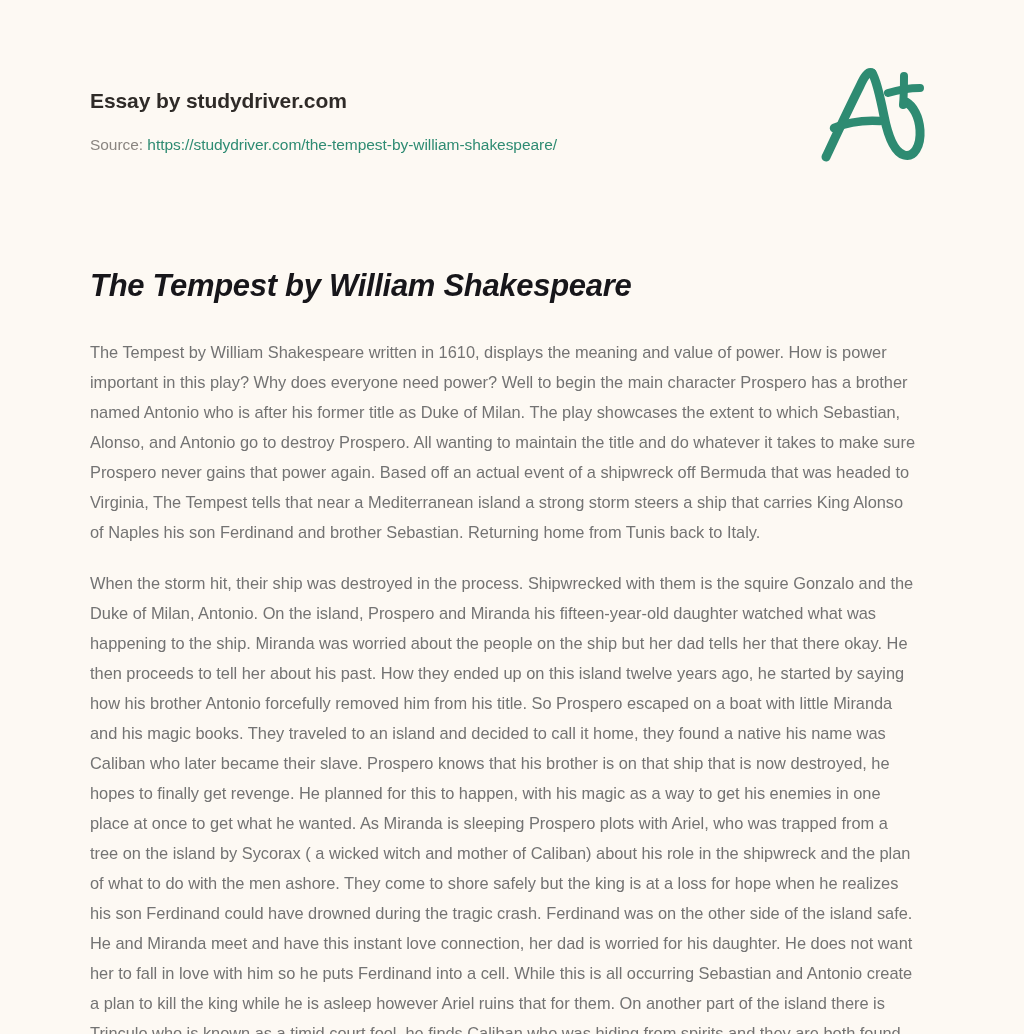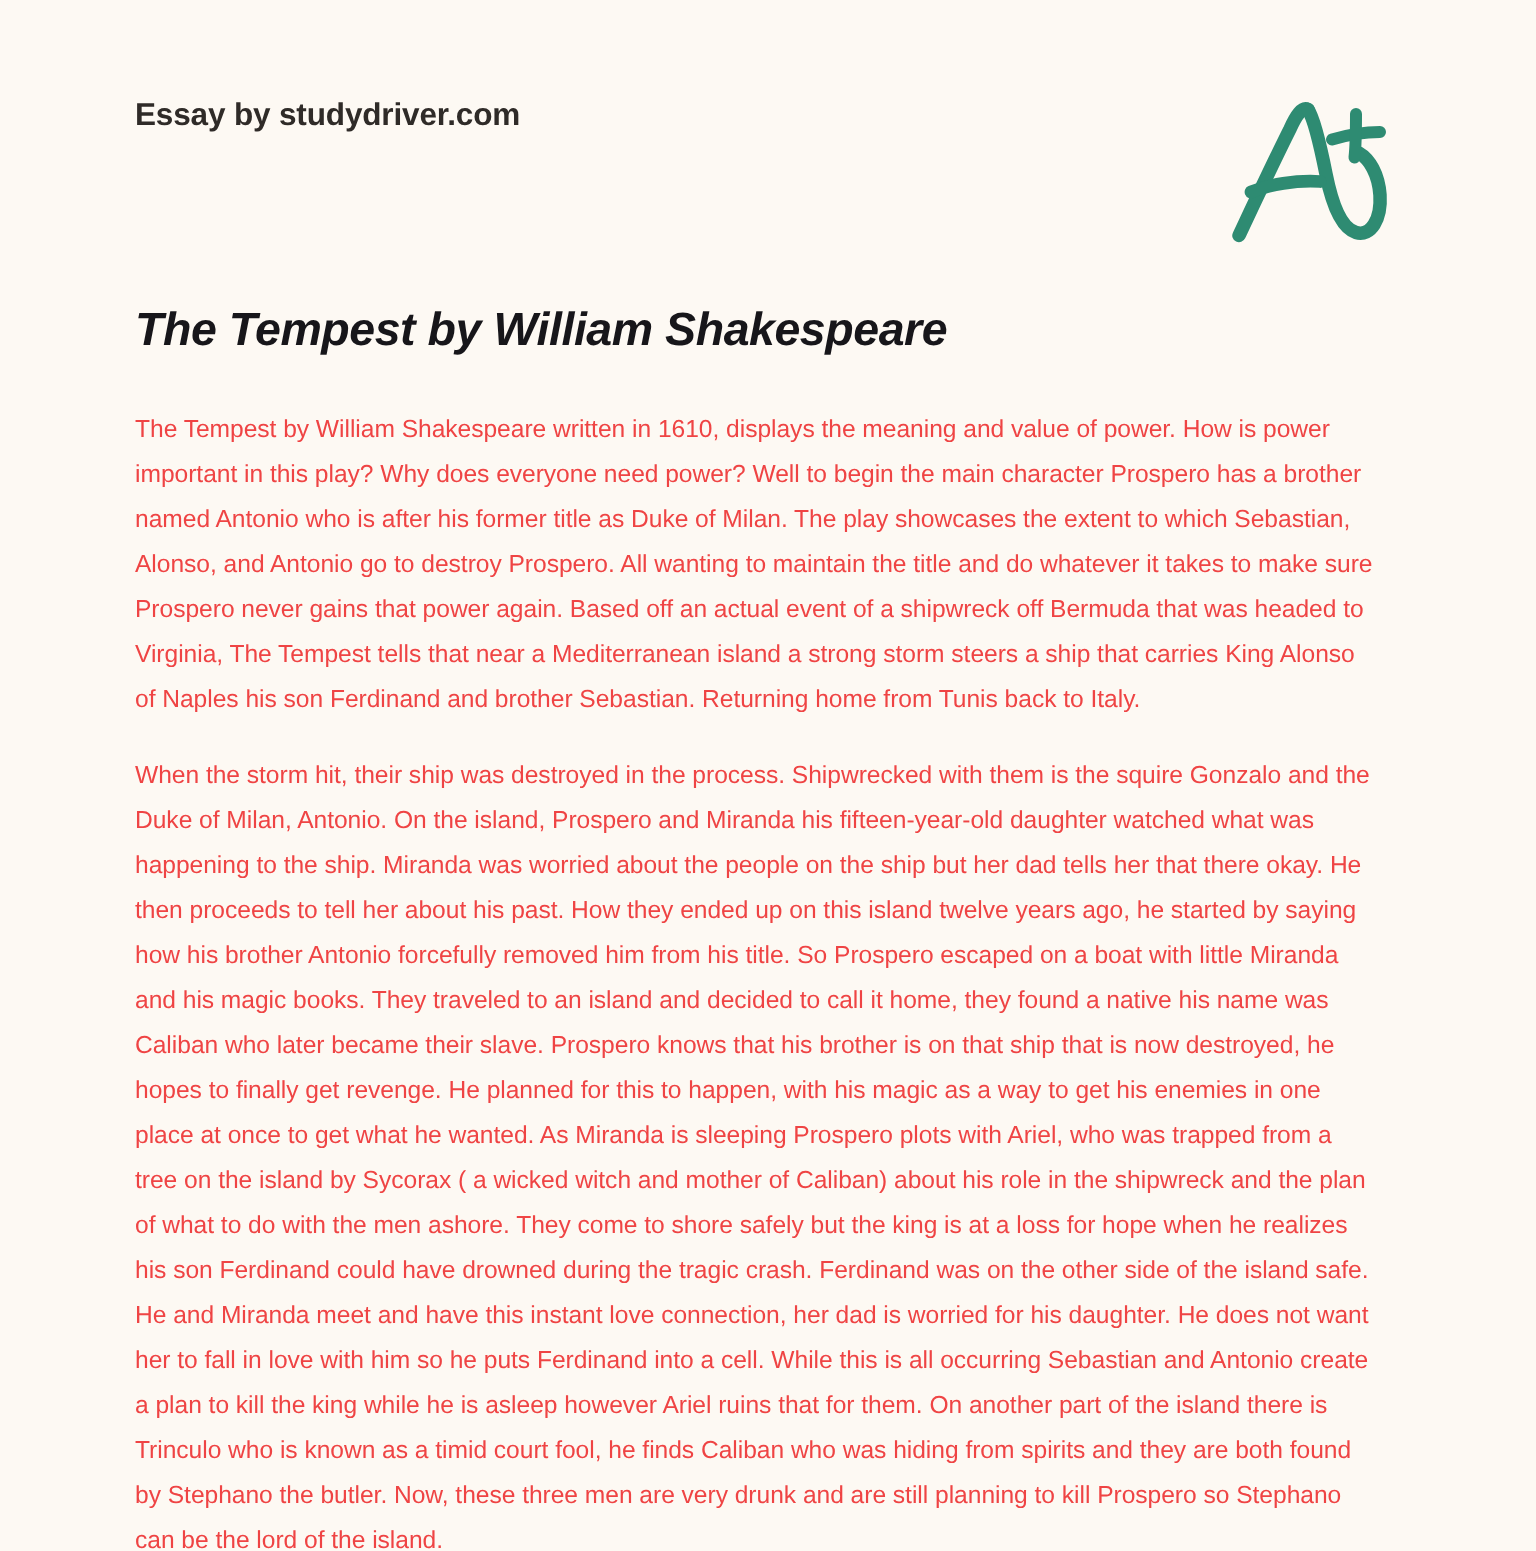--- a/index.html
+++ b/index.html
@@ -20,21 +20,21 @@
     width: 1024px;
     height: 1034px;
     box-sizing: border-box;
     padding: 0 90px;
     overflow: hidden;
   }
 
   
   .header {
     position: relative;
-    padding-top: 64px;
+    padding-top: 88px;
   }
 
   .essay-by {
     font-size: 21px;
     font-weight: bold;
     color: #2f2b28;
     letter-spacing: -0.1px;
     line-height: 1.2;
     margin: 0;
   }
@@ -86,37 +86,41 @@
   
   .body-copy {
     padding-top: 31px;
     width: 843px;
   }
 
   .body-copy p {
     margin: 0 16px 21px 0;
     font-size: 16.4px;
     line-height: 30px;
-    color: #ef4444;
+    color: #737373;
     letter-spacing: -0.02px;
     text-align: left;
   }
 
   .body-copy p:last-child {
     margin-bottom: 0;
   }
 </style>
 </head>
 <body>
 
 <div class="page">
 
   <div class="header">
     <div class="essay-by">Essay by studydriver.com</div>
 
+    <div class="source-line">
+      <span class="source-label">Source:</span>
+      <span class="source-url">https://studydriver.com/the-tempest-by-william-shakespeare/</span>
+    </div>
 
     <div class="logo">
       <svg viewBox="0 0 120 110" xmlns="http://www.w3.org/2000/svg">
         <g fill="none" stroke="#2e8b72" stroke-linecap="round" stroke-linejoin="round">
 
           <path d="M12 97 C 20 80, 34 50, 46 26 C 50 17, 54 11, 58 13" stroke-width="9"></path>
 
           <path d="M58 13 C 62 19, 66 36, 70 56 C 74 76, 80 92, 90 95
                    C 100 98, 107 86, 106 70 C 105 56, 99 46, 92 42" stroke-width="9"></path>
 

